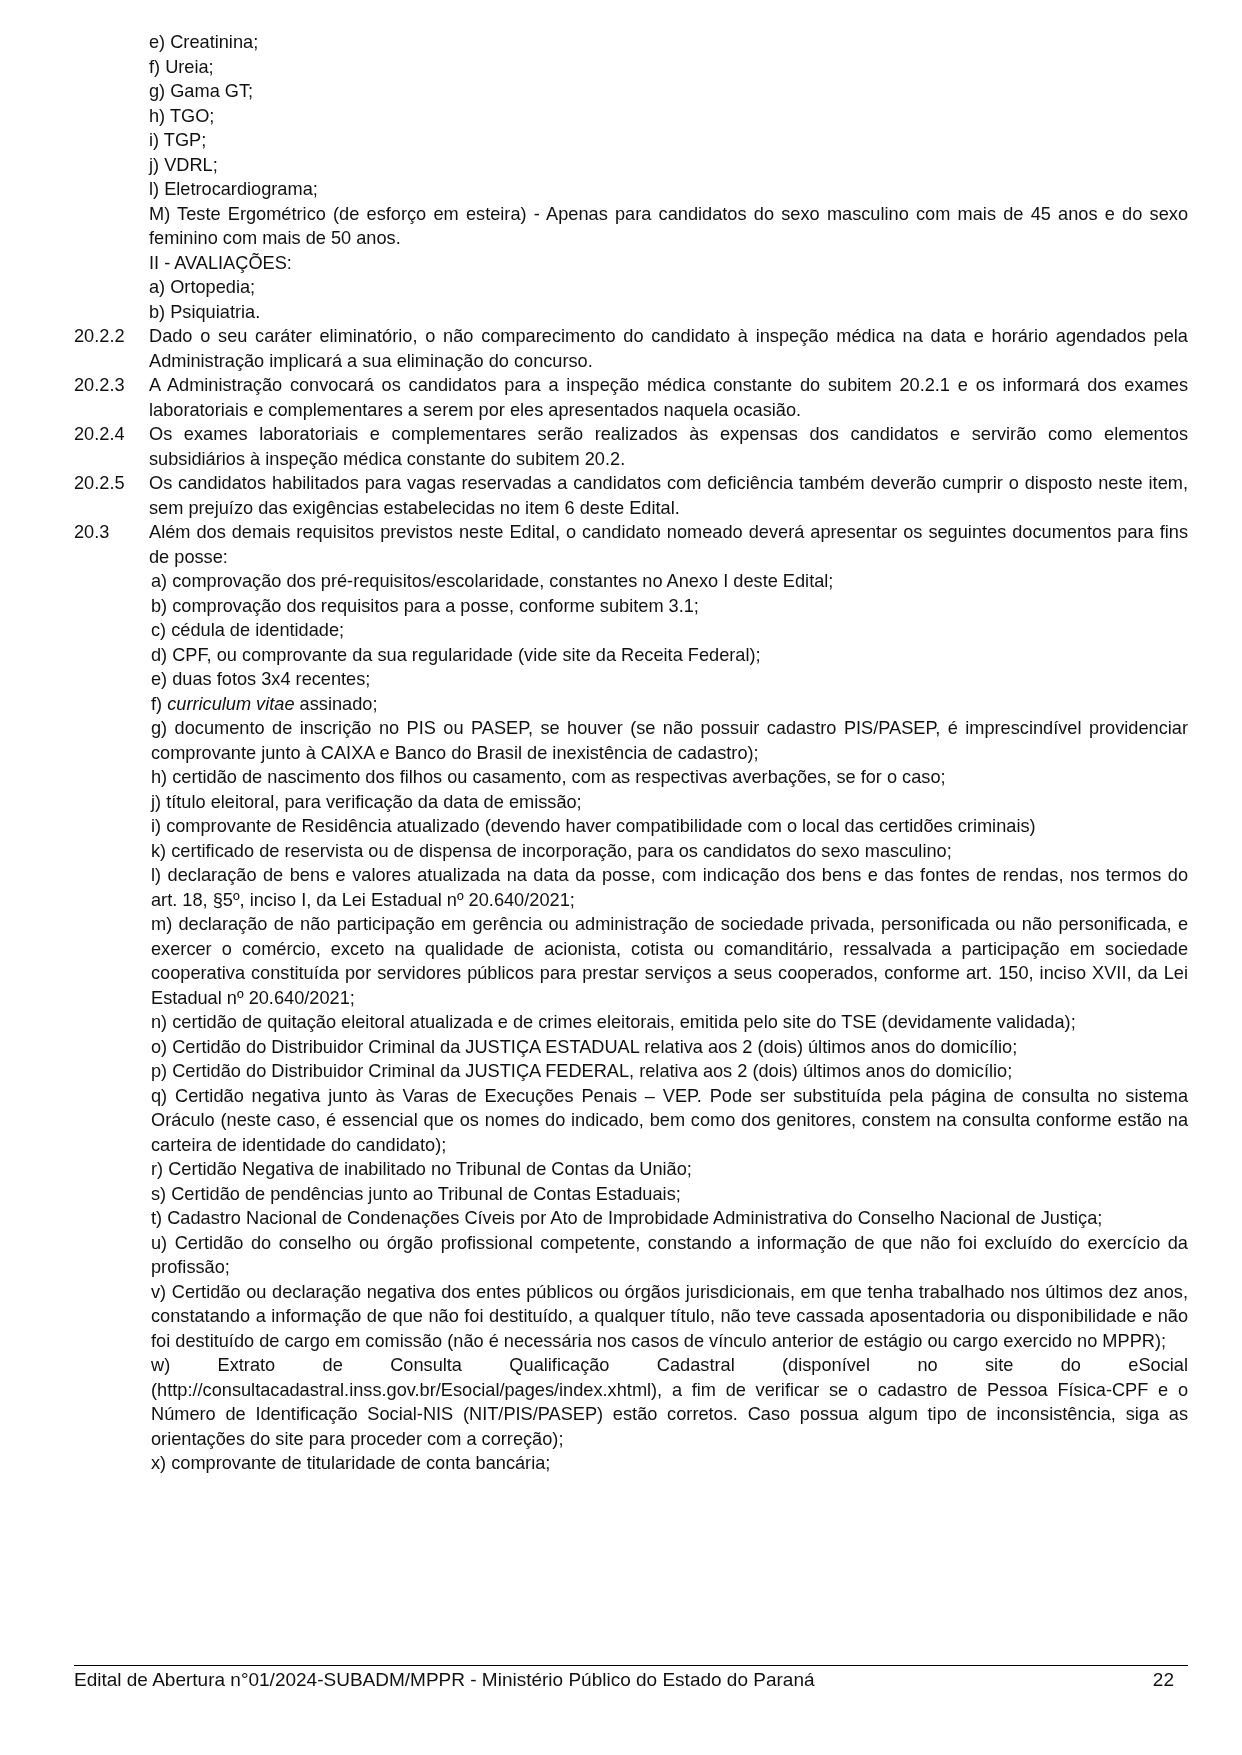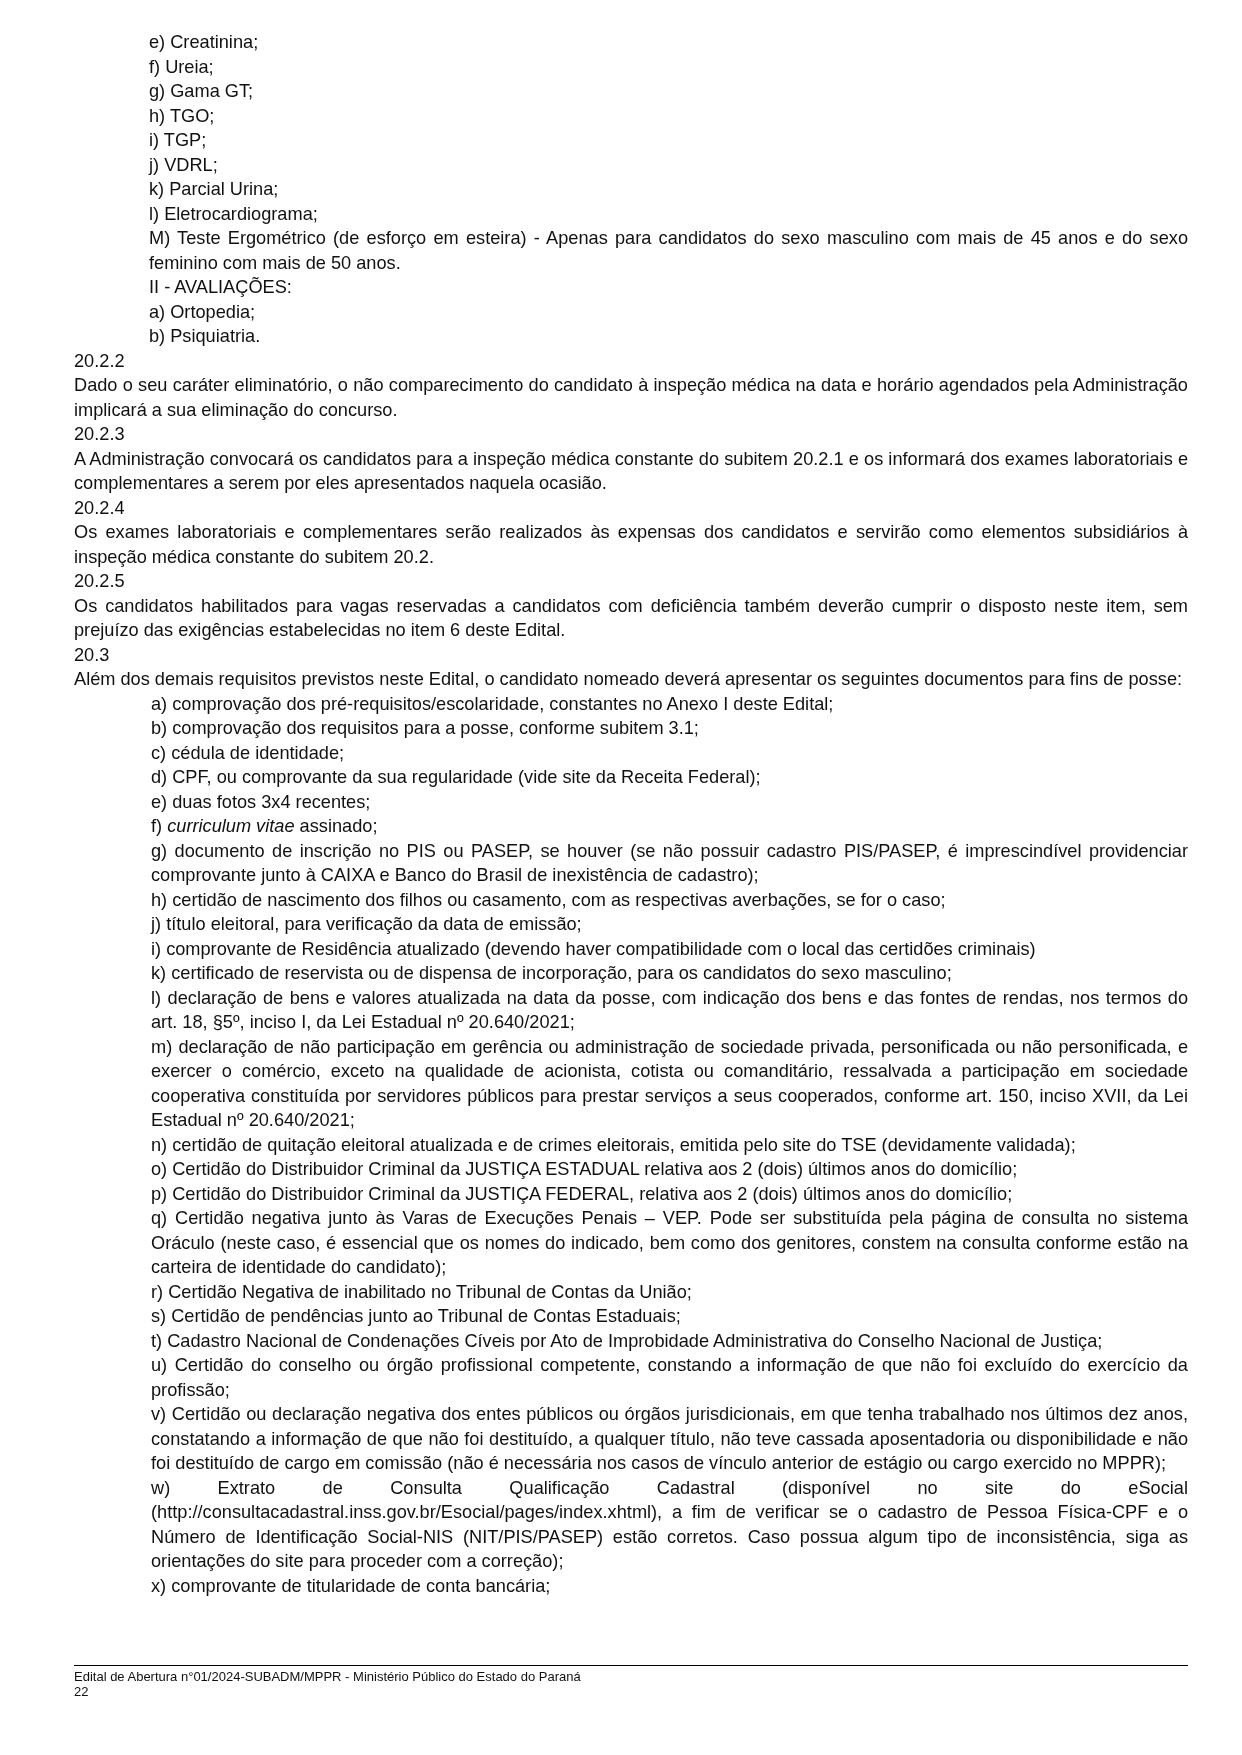--- a/index.html
+++ b/index.html
@@ -5,43 +5,42 @@
   html, body { margin: 0; padding: 0; background: #ffffff; }
   body { width: 1242px; height: 1755px; position: relative; overflow: hidden;
          font-family: "Liberation Sans", sans-serif; color: #111; }
   .page { position: absolute; left: 0; top: 0; width: 1242px; height: 1420px; }
   .content { position: absolute; left: 74px; top: 30px; width: 1114px;
              font-size: 18.2px; line-height: 24.5px; }
   .line { display: block; }
   .ind { padding-left: 75px; }
   .ind2 { padding-left: 77px; }
   .just { text-align: justify; text-align-last: left; }
-  .sec { display: flex; flex-direction: column; }
+  .sec { display: flex; }
   .sec .num { width: 75px; flex: none; }
   .sec .body { flex: 1; text-align: justify; }
   .footer-rule { position: absolute; left: 74px; top: 1665px; width: 1114px; height: 1px; background: #000; }
   .footer { position: absolute; left: 74px; top: 1669px; width: 1114px;
-            font-size: 13px; display: flex; justify-content: space-between; flex-direction: column; }
+            font-size: 19px; display: flex; justify-content: space-between; }
   .footer .pn { padding-right: 14px; }
   em { }
 </style>
 </head>
 <body>
 
 <div class="page">
   <div class="content">
 
     <div>
       <span class="line ind">e) Creatinina;</span>
       <span class="line ind">f)  Ureia;</span>
       <span class="line ind">g) Gama GT;</span>
       <span class="line ind">h) TGO;</span>
       <span class="line ind">i) TGP;</span>
       <span class="line ind">j) VDRL;</span>
-      <span class="line ind">k) Parcial Urina;</span>
       <span class="line ind">l) Eletrocardiograma;</span>
       <span class="line ind just">M) Teste Ergométrico (de esforço em esteira) - Apenas para candidatos do sexo masculino com mais de 45 anos e do sexo feminino com mais de 50 anos.</span>
     </div>
 
     <div>
       <span class="line ind">II -  AVALIAÇÕES:</span>
       <span class="line ind">a) Ortopedia;</span>
       <span class="line ind">b) Psiquiatria.</span>
     </div>
 

